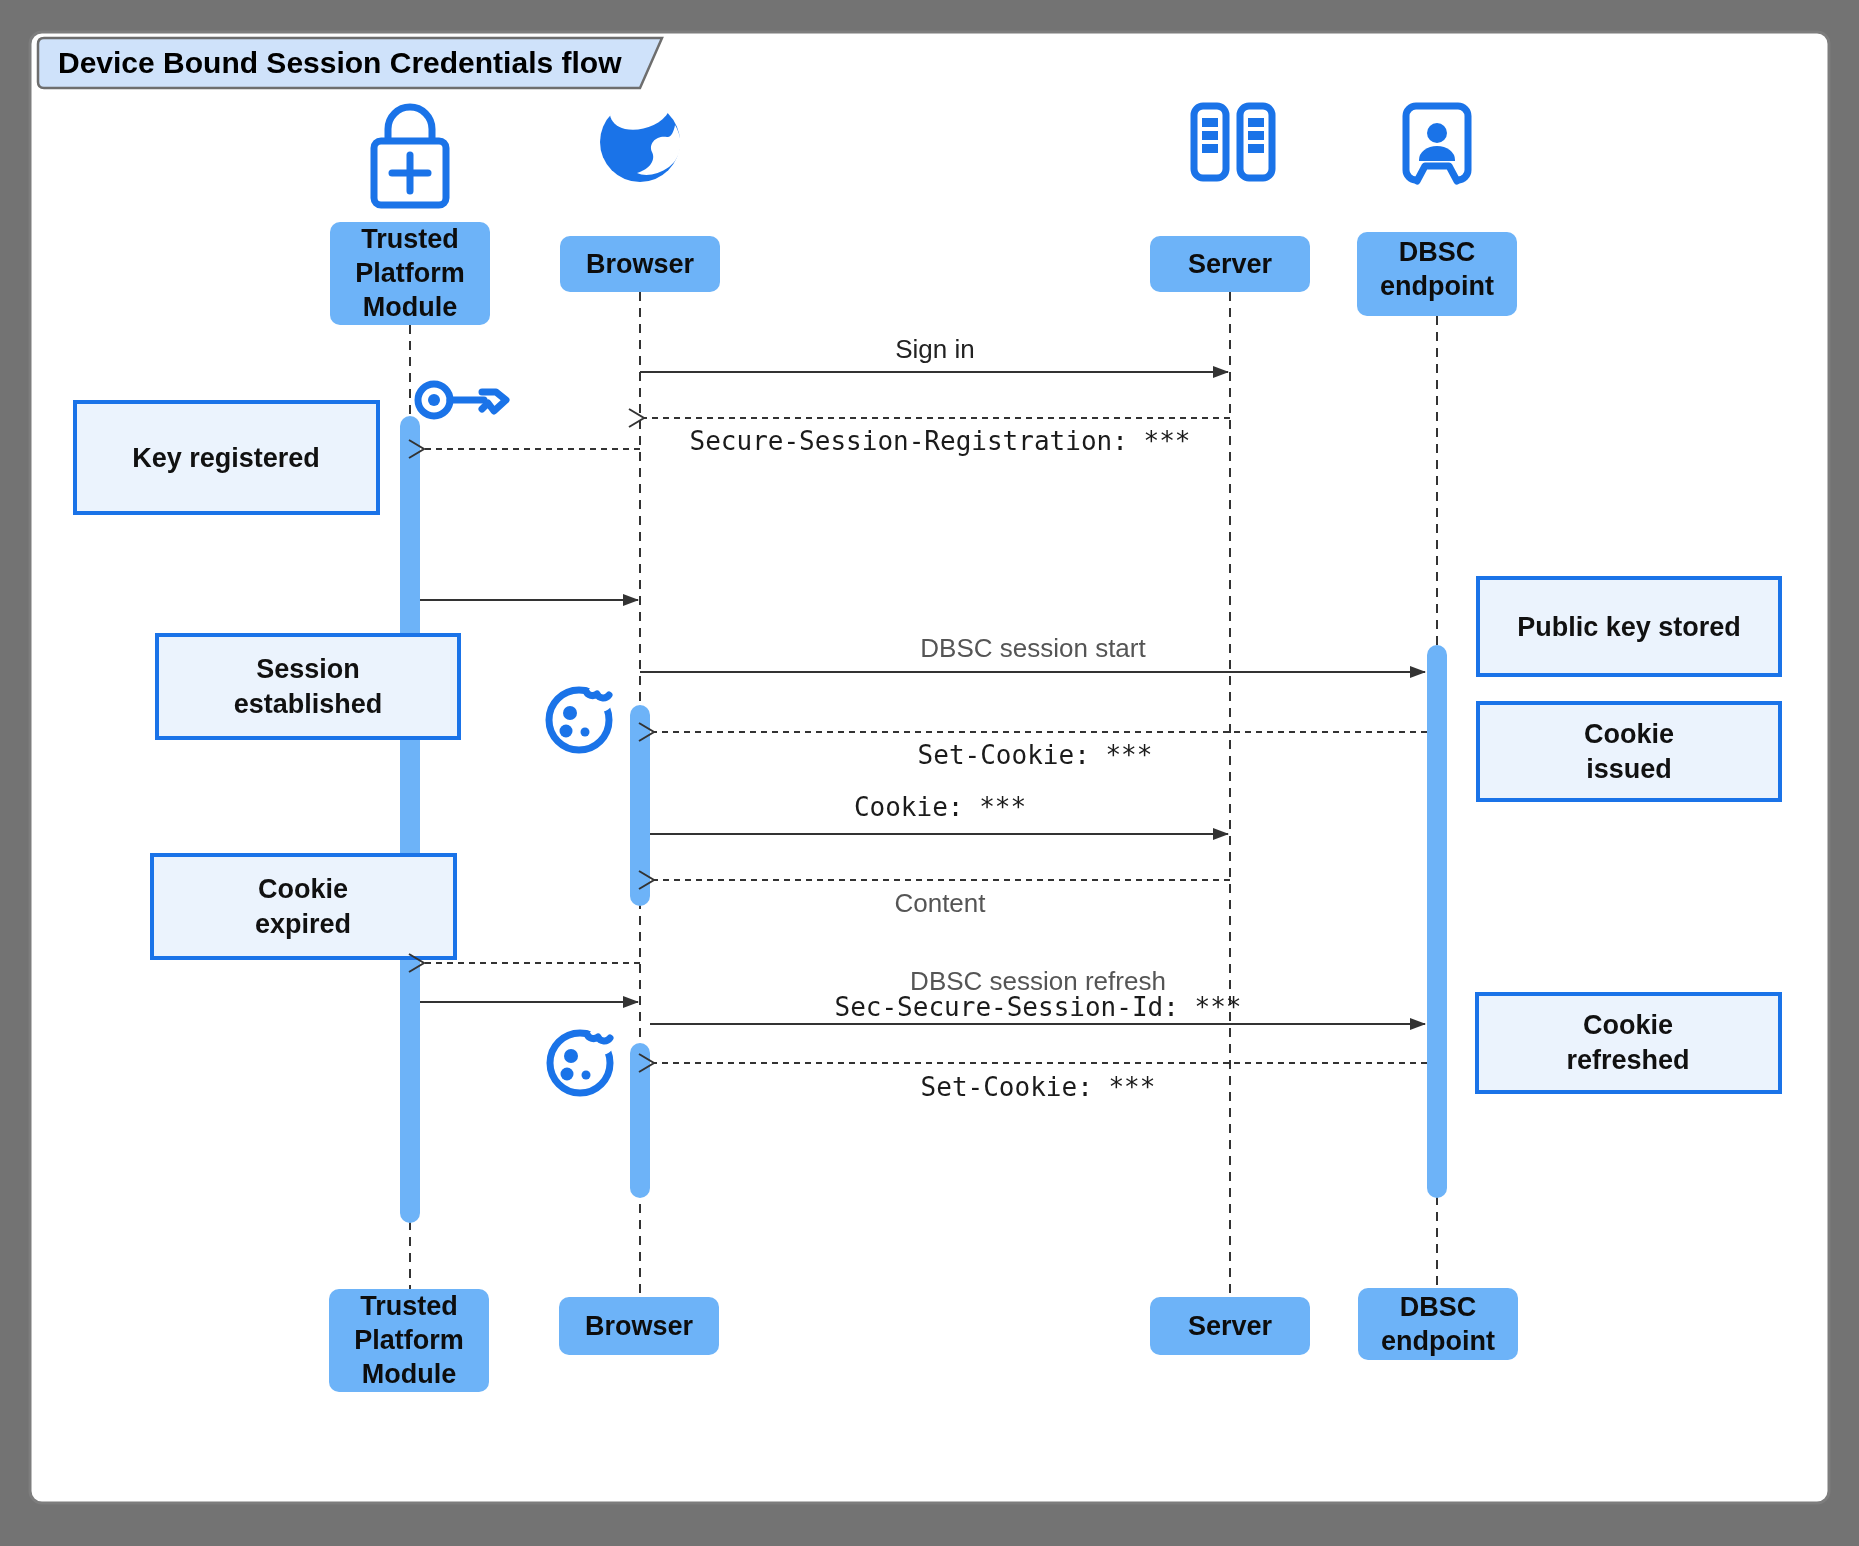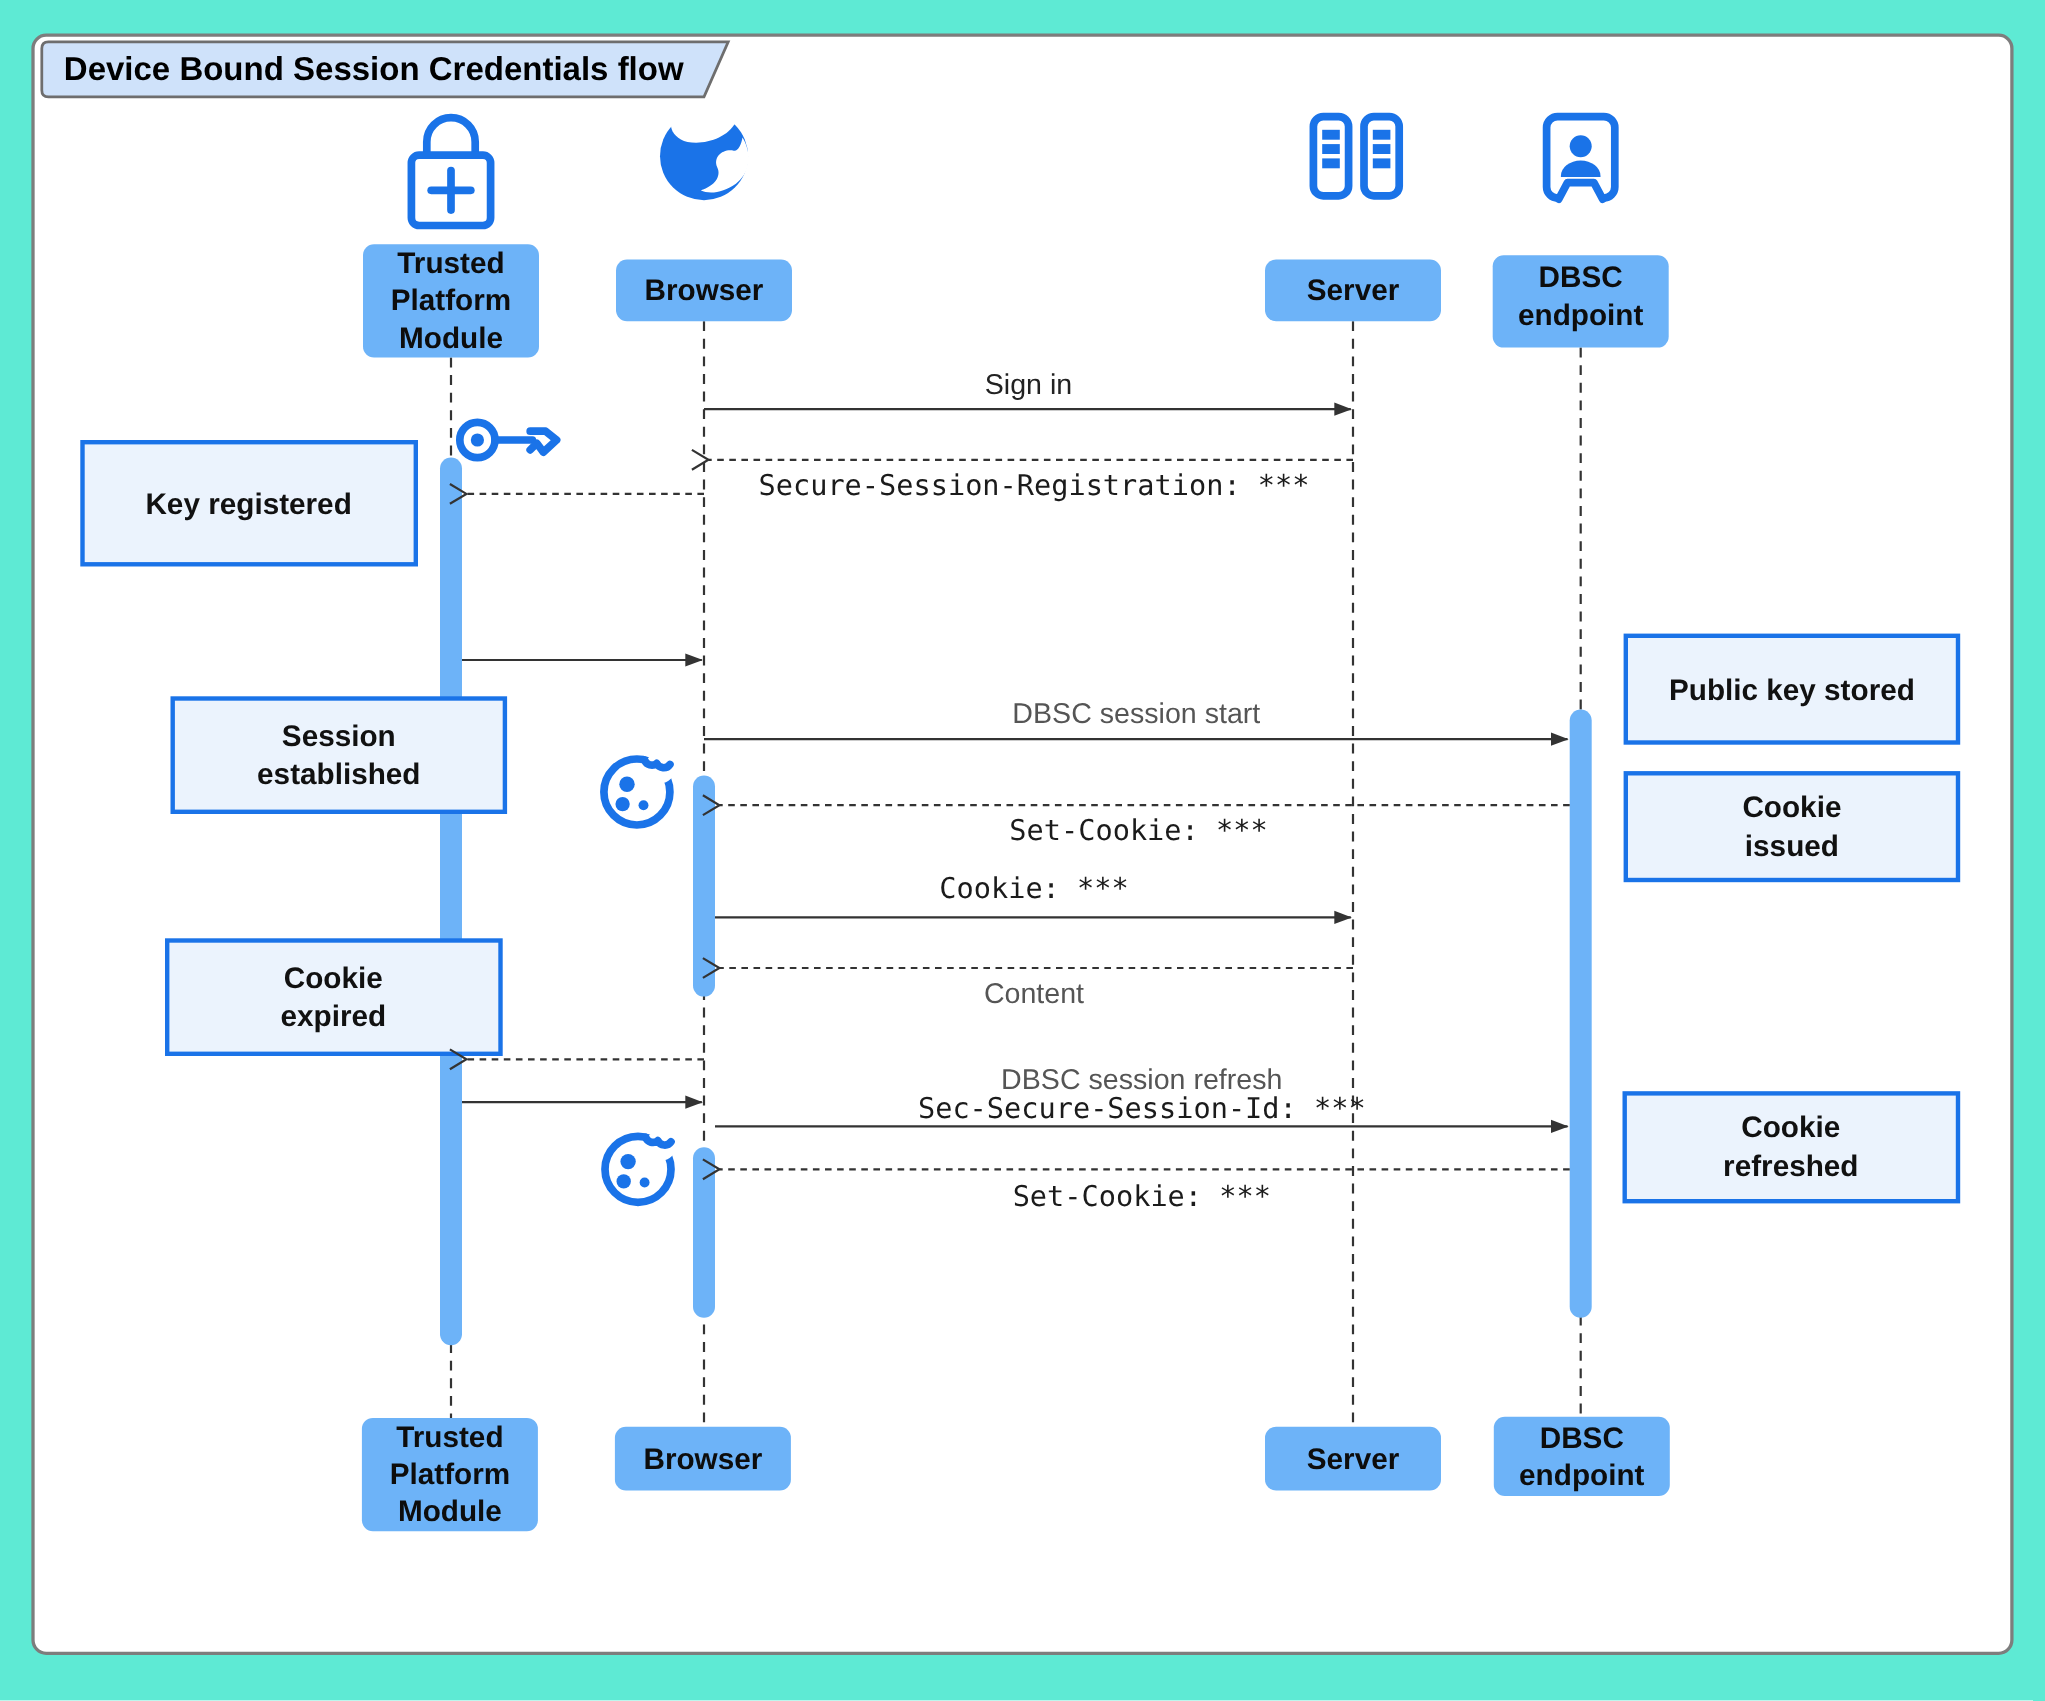--- a/index.html
+++ b/index.html
@@ -1,16 +1,16 @@
 <!DOCTYPE html>
 <html><head>
 <meta charset="utf-8">
 <style>
   html,body{margin:0;padding:0;background:#fff;}
-  .canvas{position:relative;width:1859px;height:1546px;background:#5eead4;
+  .canvas{position:relative;width:1859px;height:1546px;background:#737373;
           font-family:"Liberation Sans",sans-serif;}
   svg{display:block;}
   .frame{fill:#ffffff;stroke:#7d7d7d;stroke-width:3;}
   .tab{fill:#cfe2fa;stroke:#6e6e6e;stroke-width:2.5;}
   .title-text{font:bold 30px "Liberation Sans",sans-serif;fill:#000;}
   .lifeline{stroke:#333;stroke-width:2;stroke-dasharray:9 7;fill:none;}
   .actor-box{fill:#6db3f8;}
   .actor-text{font:bold 27px "Liberation Sans",sans-serif;fill:#0d0d0d;text-anchor:middle;}
   .activation{fill:#6db3f8;}
   .note-box{fill:#ebf3fd;stroke:#1a73e8;stroke-width:4;}

